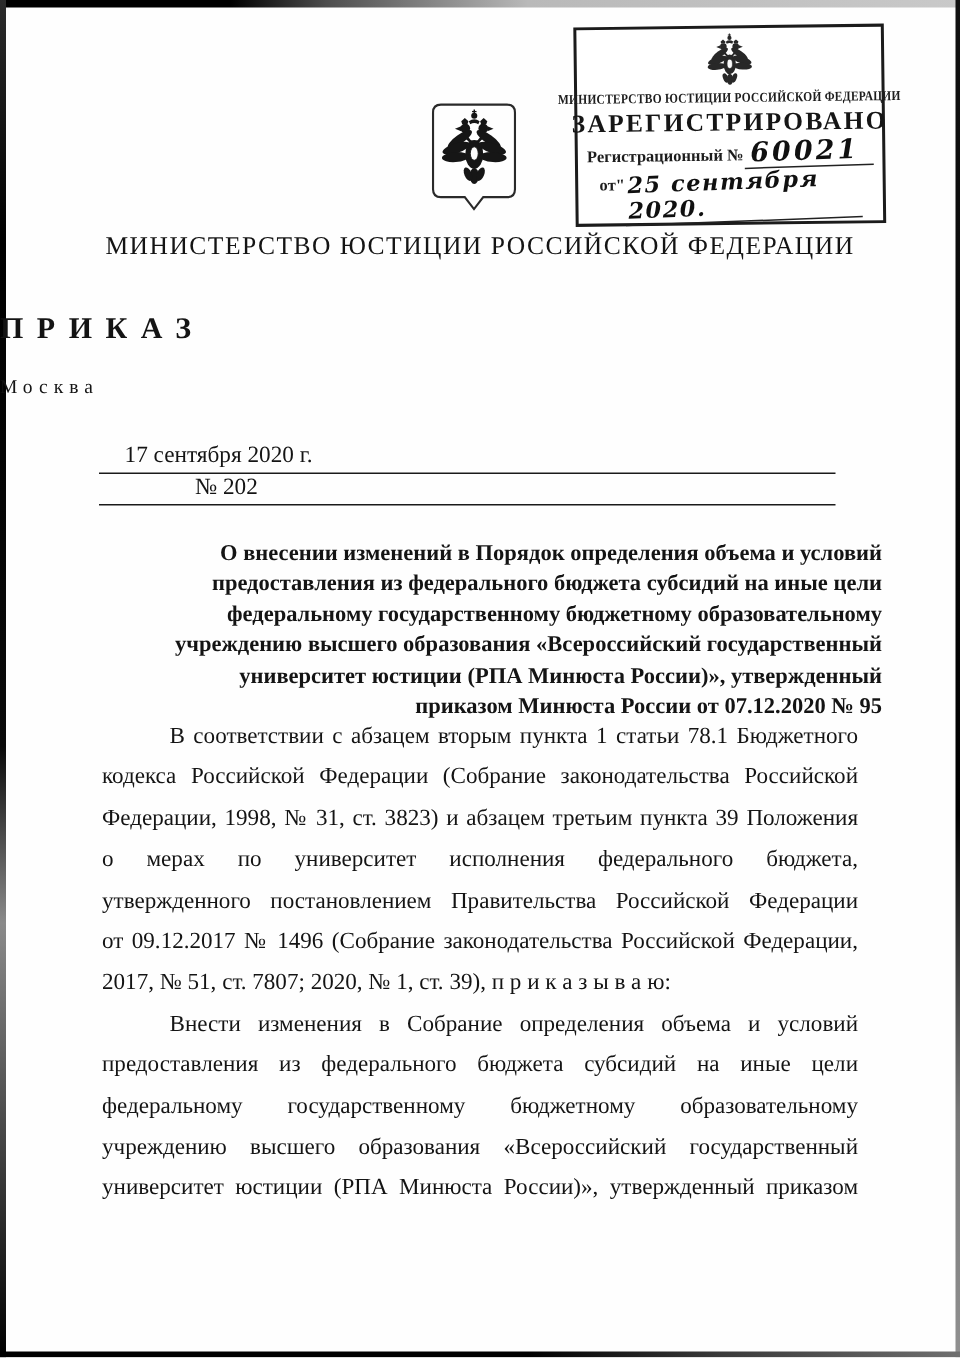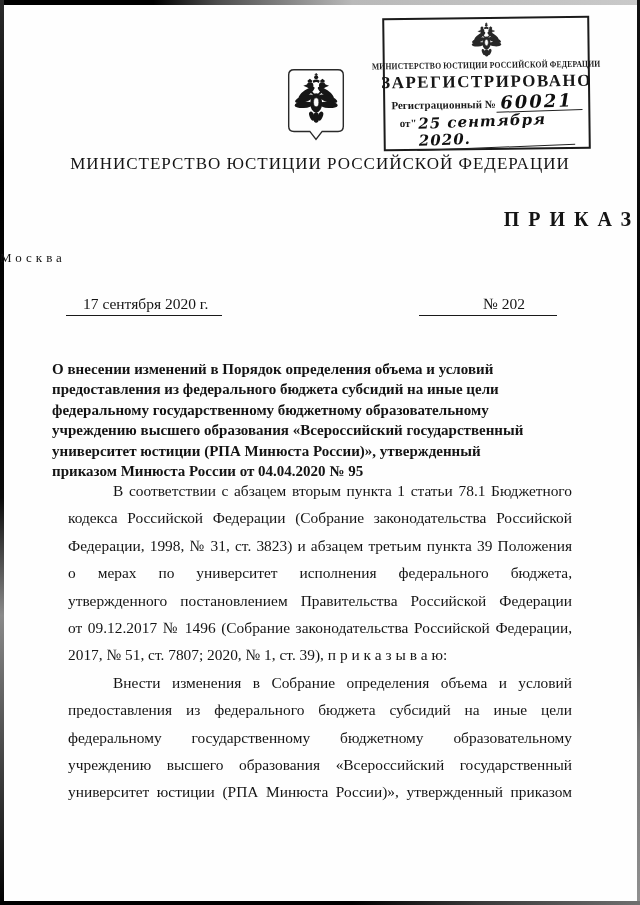--- a/index.html
+++ b/index.html
@@ -51,33 +51,33 @@
   }
   .stamp-date-value {
     flex: 1; font-size: 15px; letter-spacing: 1px; padding-left: 2px;
     border-bottom: 1.6px solid #222; transform: rotate(-1.5deg); line-height: 17px;
   }
   .stamp-quote { font-size: 11px; font-weight: bold; }
 
   
   .org-name { position:absolute; top:155px; left:0; width:100%; text-align:center;
               font-size:17px; letter-spacing:1px; line-height:18px; }
-  .doc-type { position:absolute; top:208px; left:0; width:100%; text-align:right;
+  .doc-type { position:absolute; top:208px; left:0; width:100%; text-align:left;
               font-size:20px; font-weight:bold; letter-spacing:9px; }
   .city     { position:absolute; top:250px; left:0; width:100%; 
               font-size:13px; letter-spacing:4px; }
 
   
   .dateline { position:absolute; top:295px; left:66px; right:83px;
-              display:flex; justify-content:space-between; font-size:15.5px; }
+              display:flex; justify-content:space-between; font-size:15.5px;flex-direction:column; }
   .date-left  { border-bottom:1.5px solid #1a1a1a; padding:0 14px 2px 17px; }
   .doc-number { border-bottom:1.5px solid #1a1a1a; padding:0 32px 2px 64px; }
 
   
-  .heading { position:absolute; top:359px; left:52px; right:52px; text-align:left;
+  .heading { position:absolute; top:359px; left:52px; right:52px; text-align:right;
              font-weight:bold; font-size:15px; line-height:20.4px; }
 
   
   .body-text { position:absolute; top:477px; left:68px; right:68px; font-size:15.4px; }
   .bline { line-height:27.4px; height:27.4px; overflow:hidden; text-align:justify;font-family:Liberation Serif, serif; }
   .bline.just { text-align-last: justify; }
   .bline.ind  { padding-left: 45px; }
   .bline.left { text-align:center; text-align-last:left; }
 </style>
 </head>
@@ -156,21 +156,21 @@
     <span class="date-left">17 сентября 2020 г.</span>
     <span class="doc-number">№ 202</span>
   </div>
 
   <div class="heading">
     <div>О внесении изменений в Порядок определения объема и условий</div>
     <div>предоставления из федерального бюджета субсидий на иные цели</div>
     <div>федеральному государственному бюджетному образовательному</div>
     <div>учреждению высшего образования «Всероссийский государственный</div>
     <div>университет юстиции (РПА Минюста России)», утвержденный</div>
-    <div>приказом Минюста России от 04.04.2020 № 95</div>
+    <div>приказом Минюста России от 07.12.2020 № 95</div>
   </div>
 
   <div class="body-text">
     <div class="bline just ind">В соответствии с абзацем вторым пункта 1 статьи 78.1 Бюджетного</div>
     <div class="bline just">кодекса Российской Федерации (Собрание законодательства Российской</div>
     <div class="bline just">Федерации, 1998, № 31, ст. 3823) и абзацем третьим пункта 39 Положения</div>
     <div class="bline just">о мерах по университет исполнения федерального бюджета,</div>
     <div class="bline just">утвержденного постановлением Правительства Российской Федерации</div>
     <div class="bline just">от 09.12.2017 № 1496 (Собрание законодательства Российской Федерации,</div>
     <div class="bline left">2017, № 51, ст. 7807; 2020, № 1, ст. 39), п р и к а з ы в а ю:</div>

